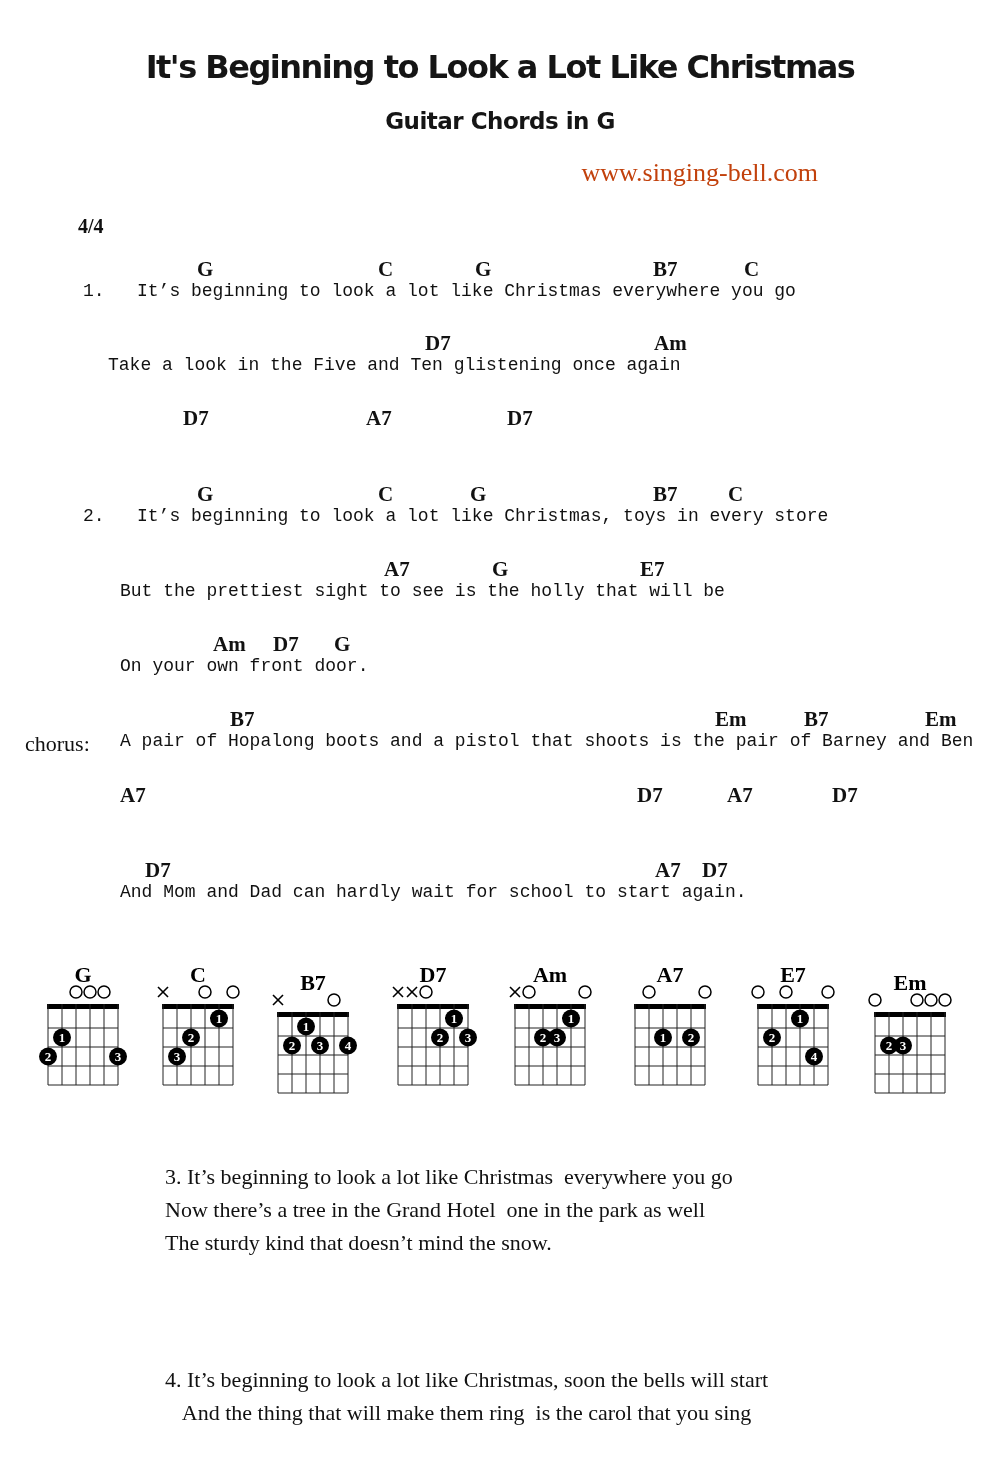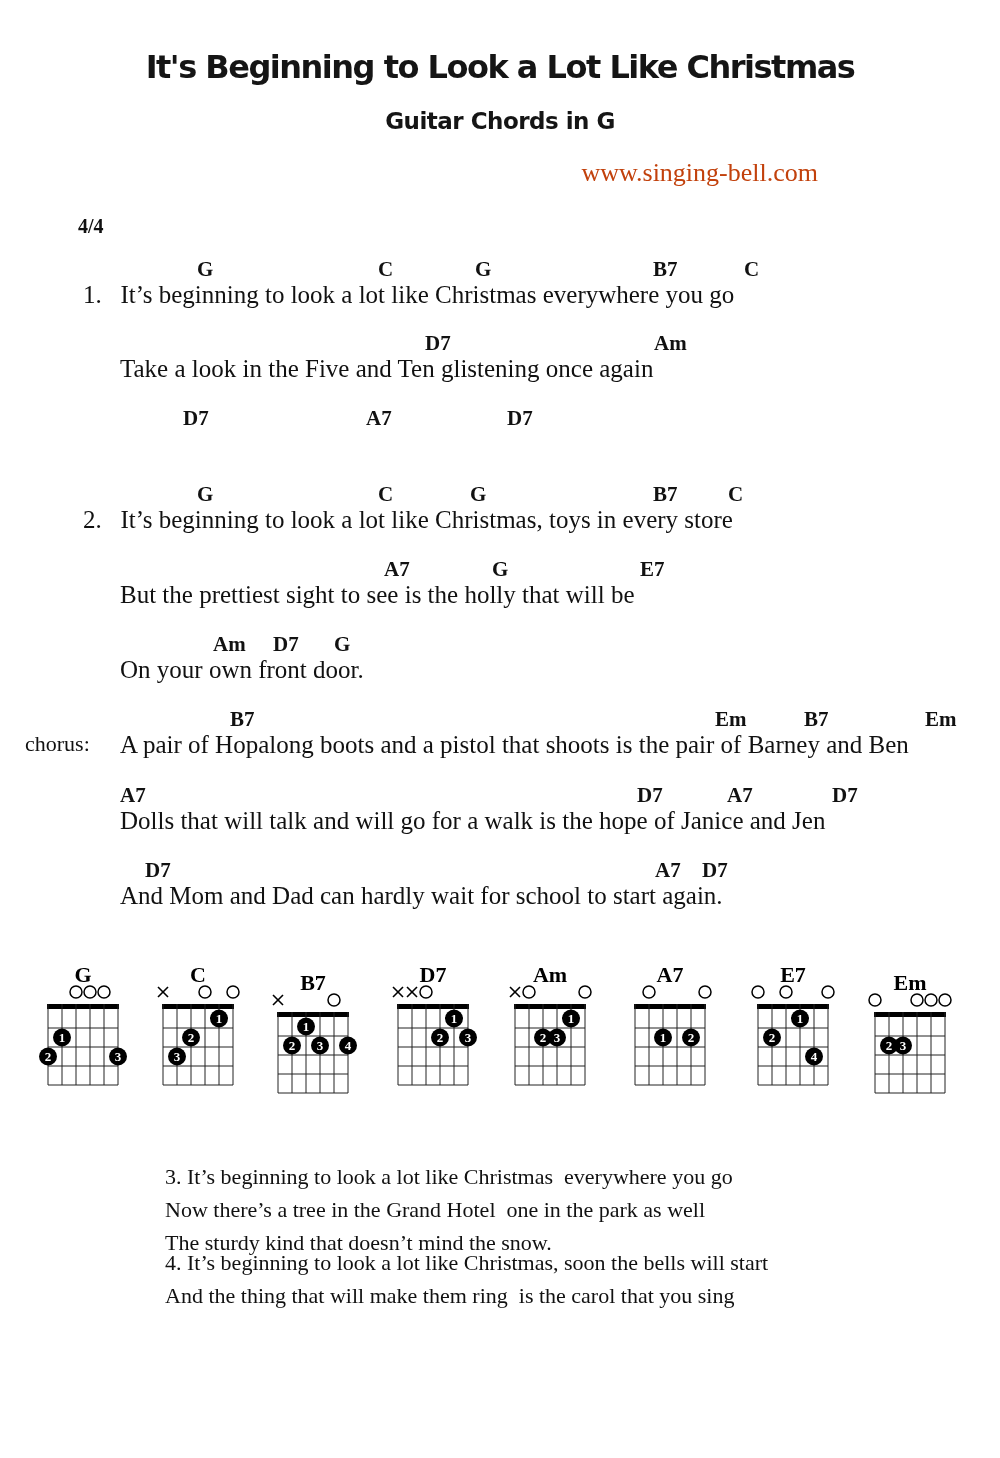--- a/index.html
+++ b/index.html
@@ -9,27 +9,27 @@
          font-family:"DejaVu Sans",sans-serif;font-weight:bold;font-size:32px;
          letter-spacing:-1.5px;color:#151515;}
   .subtitle{position:absolute;top:108px;left:0;width:1000px;text-align:center;
             font-family:"DejaVu Sans",sans-serif;font-weight:bold;font-size:23px;
             letter-spacing:-0.5px;color:#151515;}
   .website{position:absolute;top:158px;right:182px;font-size:26px;color:#c2410c;
            font-family:"Liberation Serif",serif;}
   .timesig{position:absolute;top:215px;left:78px;font-weight:bold;font-size:20px;text-align:right;}
   .line-pair{position:absolute;left:0;width:1000px;height:60px;}
   .chord{position:absolute;top:0;font-weight:bold;font-size:21px;white-space:pre;}
-  .lyric{position:absolute;top:24px;font-size:25px;white-space:pre;}
+  .lyric{position:absolute;top:24px;font-size:18px;white-space:pre;font-family:Liberation Mono, monospace;}
   .chorus-prefix{position:absolute;top:24px;font-size:22px;}
   .diagrams{position:absolute;top:958px;left:0;width:1000px;height:140px;}
   .diagram{position:absolute;}
   .verse{position:absolute;left:165px;font-size:22px;line-height:33px;white-space:pre;}
   .v3{top:1160px;}
-  .v4{top:1246px;}
+  .v4{top:1363px;text-align:center;}
 </style>
 </head>
 <body>
 
 <div class="page">
   <div class="title">It's Beginning to Look a Lot Like Christmas</div>
   <div class="subtitle">Guitar Chords in G</div>
   <div class="website">www.singing-bell.com</div>
   <div class="timesig">4/4</div>
   <div id="song-lines">
@@ -37,21 +37,21 @@
         <span class="chord" style="left: 197px;">G</span>
         <span class="chord" style="left: 378px;">C</span>
         <span class="chord" style="left: 475px;">G</span>
         <span class="chord" style="left: 653px;">B7</span>
         <span class="chord" style="left: 744px;">C</span>
         <span class="lyric" style="left: 83px;">1.   It’s beginning to look a lot like Christmas everywhere you go</span>
       </div>
       <div class="line-pair" style="top: 331px;">
         <span class="chord" style="left: 425px;">D7</span>
         <span class="chord" style="left: 654px;">Am</span>
-        <span class="lyric" style="left: 120px;">Take a look in the Five and Ten glistening once again</span>
+        <span class="lyric" style="left: 108px;">Take a look in the Five and Ten glistening once again</span>
       </div>
       <div class="line-pair" style="top: 406px;">
         <span class="chord" style="left: 183px;">D7</span>
         <span class="chord" style="left: 366px;">A7</span>
         <span class="chord" style="left: 507px;">D7</span>
       </div>
       <div class="line-pair" style="top: 482px;">
         <span class="chord" style="left: 197px;">G</span>
         <span class="chord" style="left: 378px;">C</span>
         <span class="chord" style="left: 470px;">G</span>
@@ -77,21 +77,20 @@
         <span class="chord" style="left: 804px;">B7</span>
         <span class="chord" style="left: 925px;">Em</span>
         <span class="chorus-prefix" style="left: 25px;">chorus:</span>
         <span class="lyric" style="left: 120px;">A pair of Hopalong boots and a pistol that shoots is the pair of Barney and Ben</span>
       </div>
       <div class="line-pair" style="top: 783px;">
         <span class="chord" style="left: 120px;">A7</span>
         <span class="chord" style="left: 637px;">D7</span>
         <span class="chord" style="left: 727px;">A7</span>
         <span class="chord" style="left: 832px;">D7</span>
-        <span class="lyric" style="left: 120px;">Dolls that will talk and will go for a walk is the hope of Janice and Jen</span>
       </div>
       <div class="line-pair" style="top: 858px;">
         <span class="chord" style="left: 145px;">D7</span>
         <span class="chord" style="left: 655px;">A7</span>
         <span class="chord" style="left: 702px;">D7</span>
         <span class="lyric" style="left: 120px;">And Mom and Dad can hardly wait for school to start again.</span>
       </div>
     </div>
   <div class="diagrams" id="diagrams">
       <svg width="110" height="134" viewBox="0 0 110 134" class="diagram" style="left: 28px; top: 0px;">

